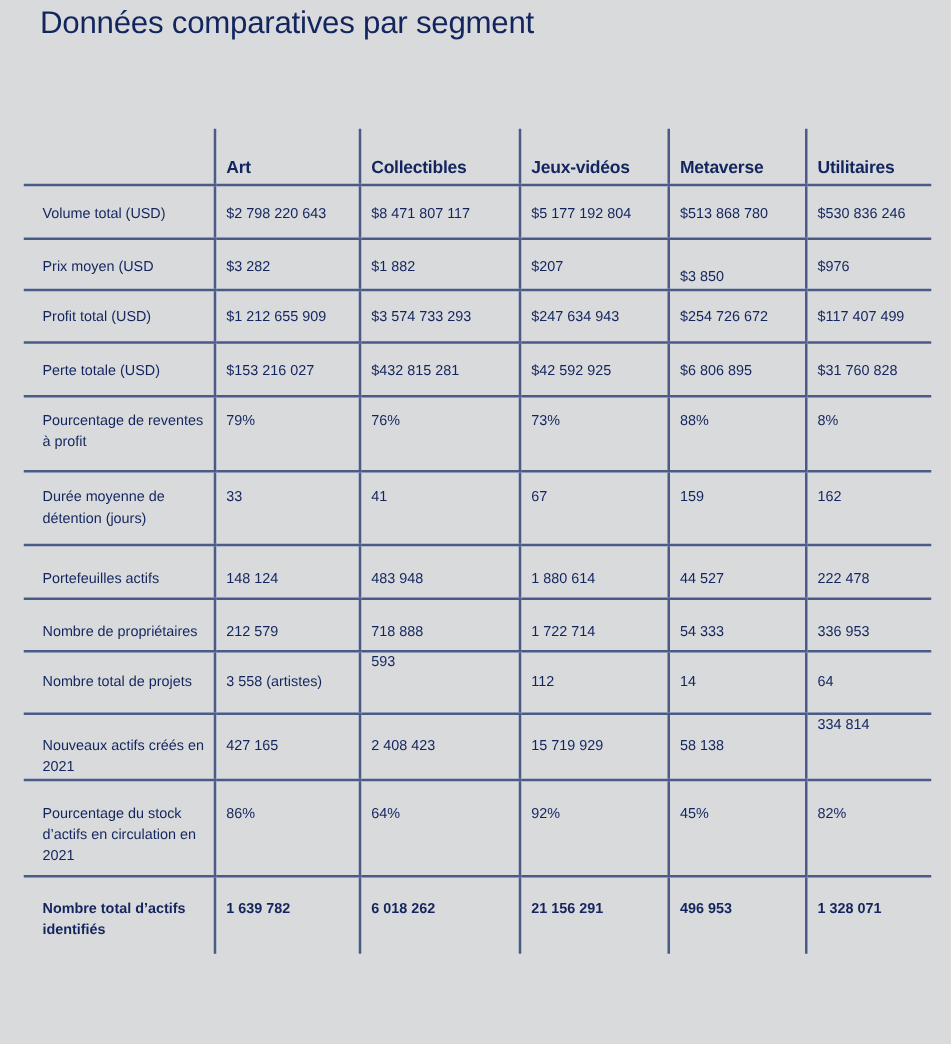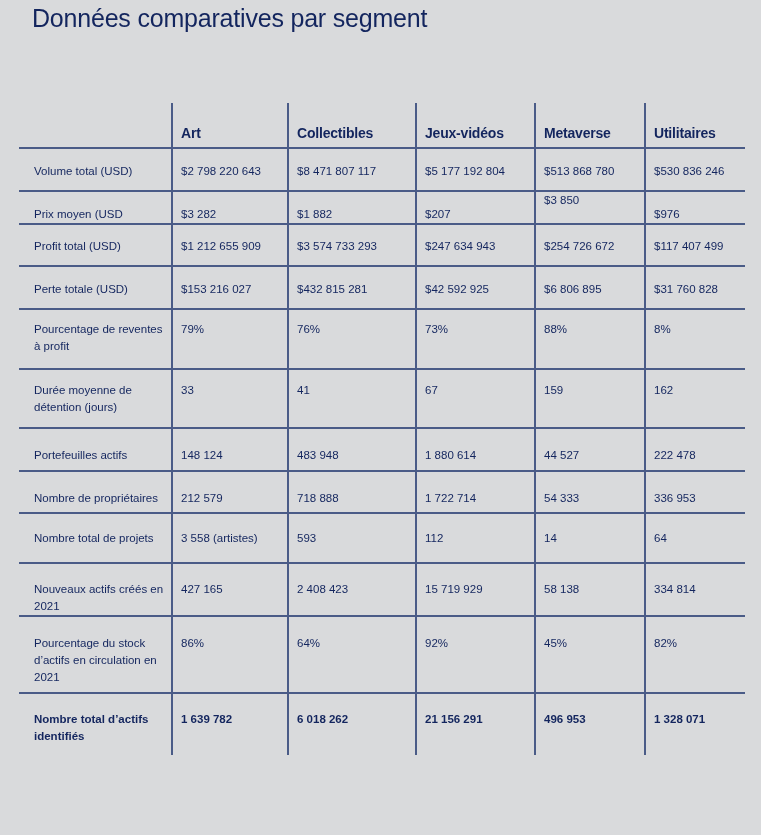--- a/index.html
+++ b/index.html
@@ -105,21 +105,21 @@
       <td style="padding-top:14px">$8 471 807 117</td>
       <td style="padding-top:14px">$5 177 192 804</td>
       <td style="padding-top:14px">$513 868 780</td>
       <td style="padding-top:14px">$530 836 246</td>
     </tr>
     <tr style="height:26px">
       <td class="label" style="padding-top:14px">Prix moyen (USD</td>
       <td style="padding-top:14px">$3 282</td>
       <td style="padding-top:14px">$1 882</td>
       <td style="padding-top:14px">$207</td>
-      <td style="padding-top:0">$3 850</td>
+      <td style="padding-top:22px">$3 850</td>
       <td style="padding-top:14px">$976</td>
     </tr>
     <tr style="height:42px">
       <td class="label" style="padding-top:13px">Profit total (USD)</td>
       <td style="padding-top:13px">$1 212 655 909</td>
       <td style="padding-top:13px">$3 574 733 293</td>
       <td style="padding-top:13px">$247 634 943</td>
       <td style="padding-top:13px">$254 726 672</td>
       <td style="padding-top:13px">$117 407 499</td>
     </tr>
@@ -159,32 +159,32 @@
       <td class="label" style="padding-top:18px">Nombre de propriétaires</td>
       <td style="padding-top:18px">212 579</td>
       <td style="padding-top:18px">718 888</td>
       <td style="padding-top:18px">1 722 714</td>
       <td style="padding-top:18px">54 333</td>
       <td style="padding-top:18px">336 953</td>
     </tr>
     <tr style="height:50px">
       <td class="label" style="padding-top:16px">Nombre total de projets</td>
       <td style="padding-top:16px">3 558 (artistes)</td>
-      <td style="padding-top:16px">593</td>
+      <td style="">593</td>
       <td style="padding-top:16px">112</td>
       <td style="padding-top:16px">14</td>
       <td style="padding-top:16px">64</td>
     </tr>
     <tr style="height:52px">
       <td class="label" style="padding-top:17px">Nouveaux actifs créés en 2021</td>
       <td style="padding-top:17px">427 165</td>
       <td style="padding-top:17px">2 408 423</td>
       <td style="padding-top:17px">15 719 929</td>
       <td style="padding-top:17px">58 138</td>
-      <td style="padding-top:17px">334 814</td>
+      <td style="padding-top:0">334 814</td>
     </tr>
     <tr style="height:77px">
       <td class="label" style="padding-top:18px">Pourcentage du stock d’actifs en circulation en 2021</td>
       <td style="padding-top:18px">86%</td>
       <td style="padding-top:18px">64%</td>
       <td style="padding-top:18px">92%</td>
       <td style="padding-top:18px">45%</td>
       <td style="padding-top:18px">82%</td>
     </tr>
     <tr style="height:62px">

